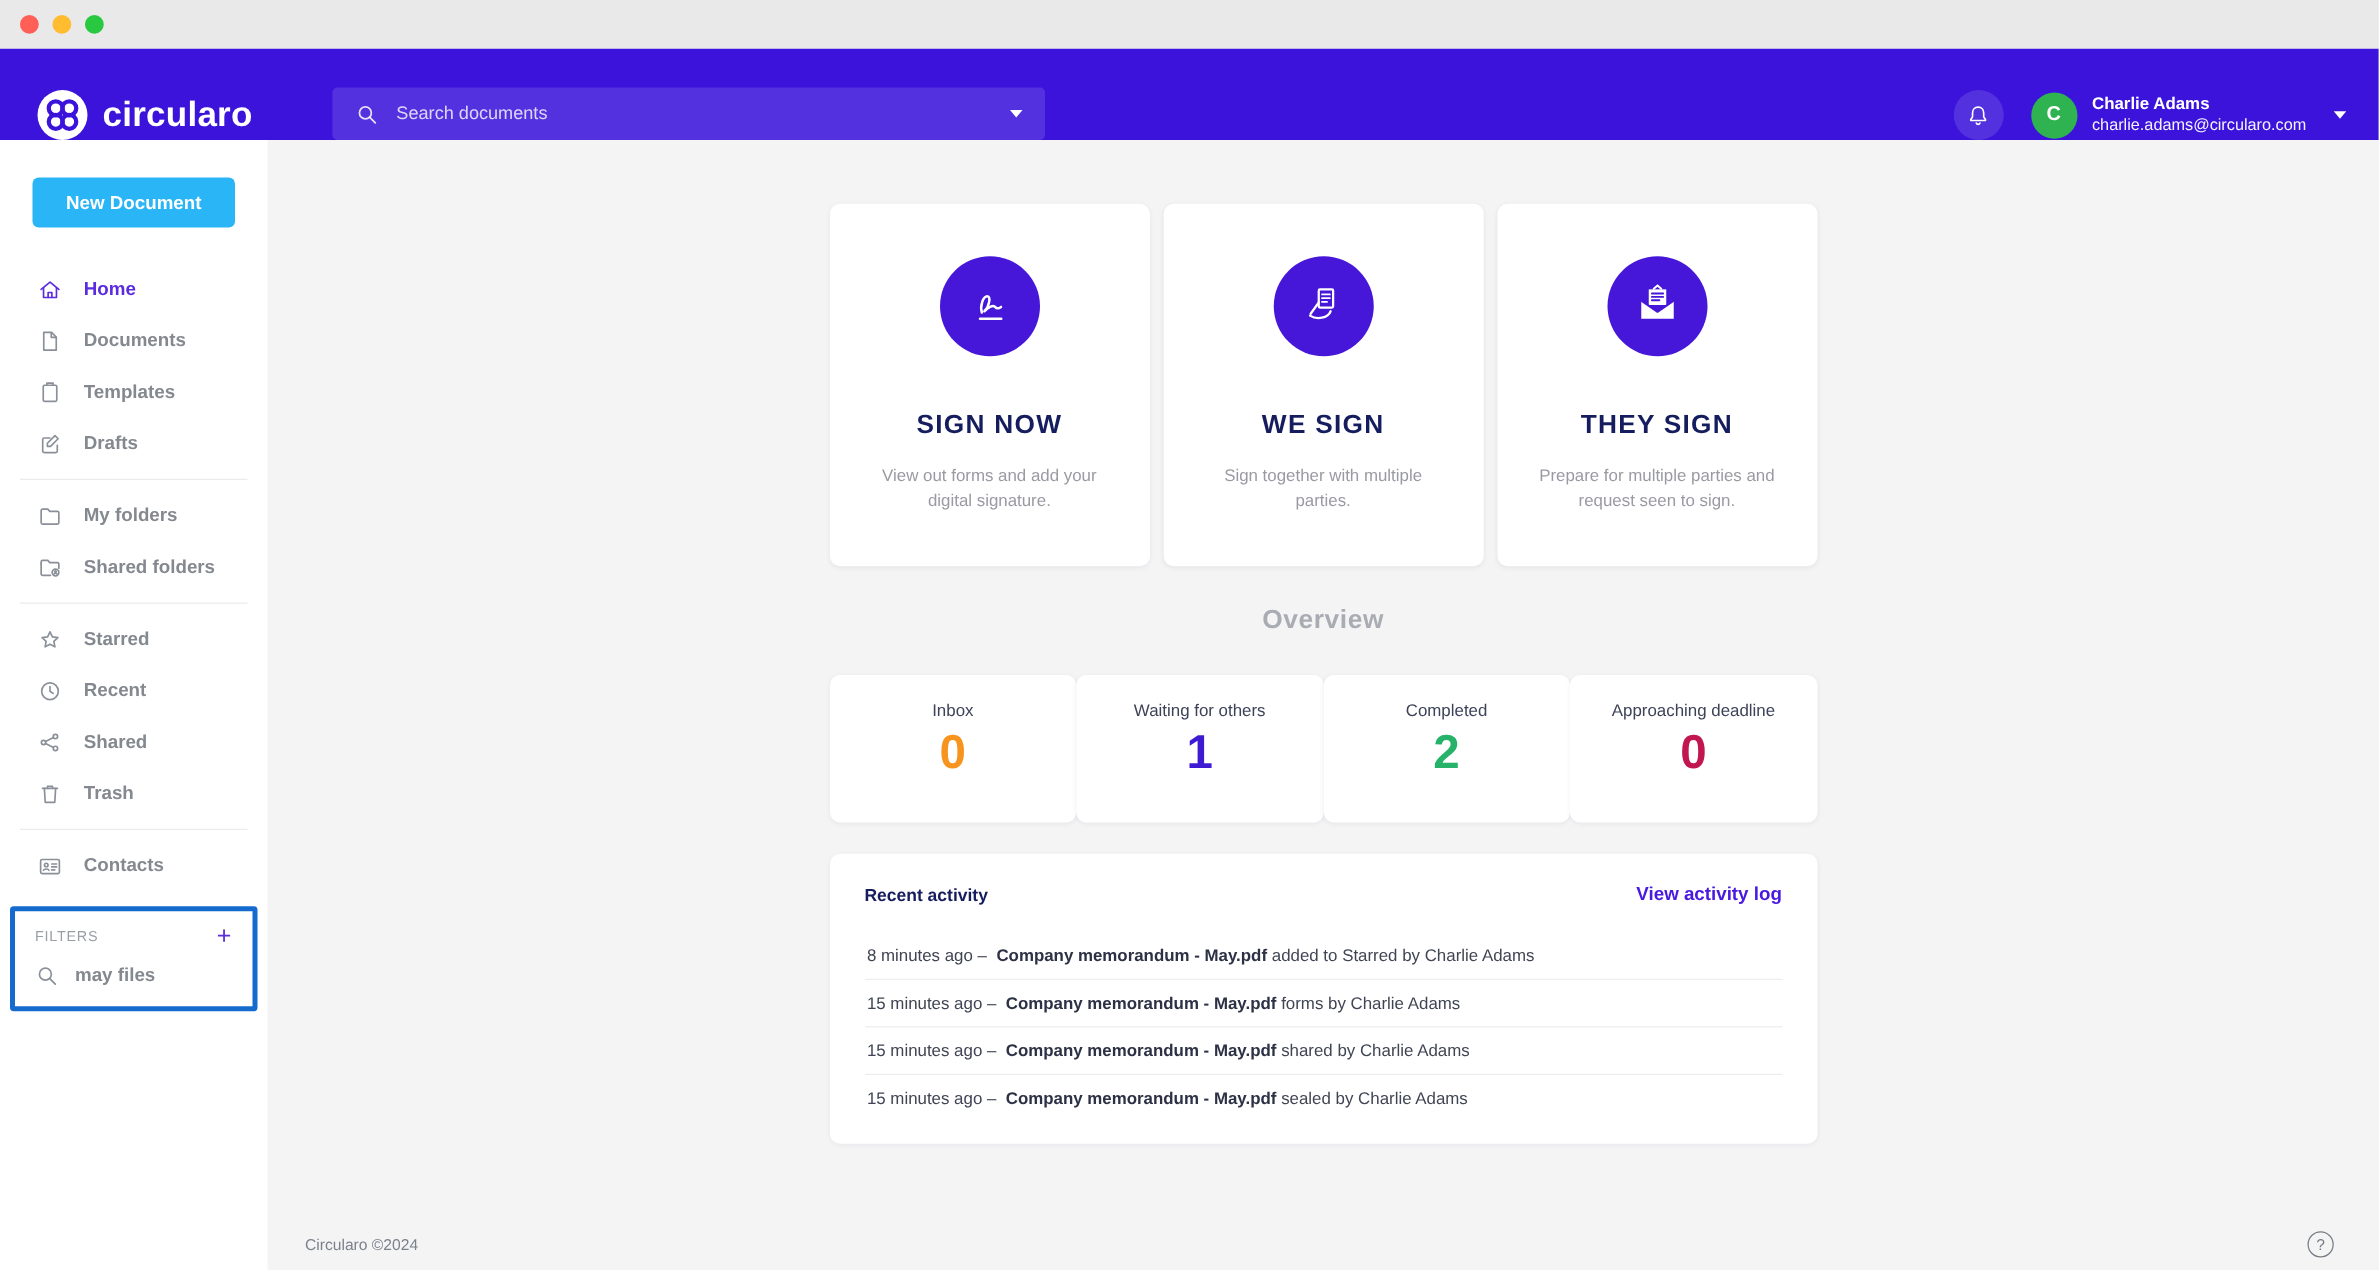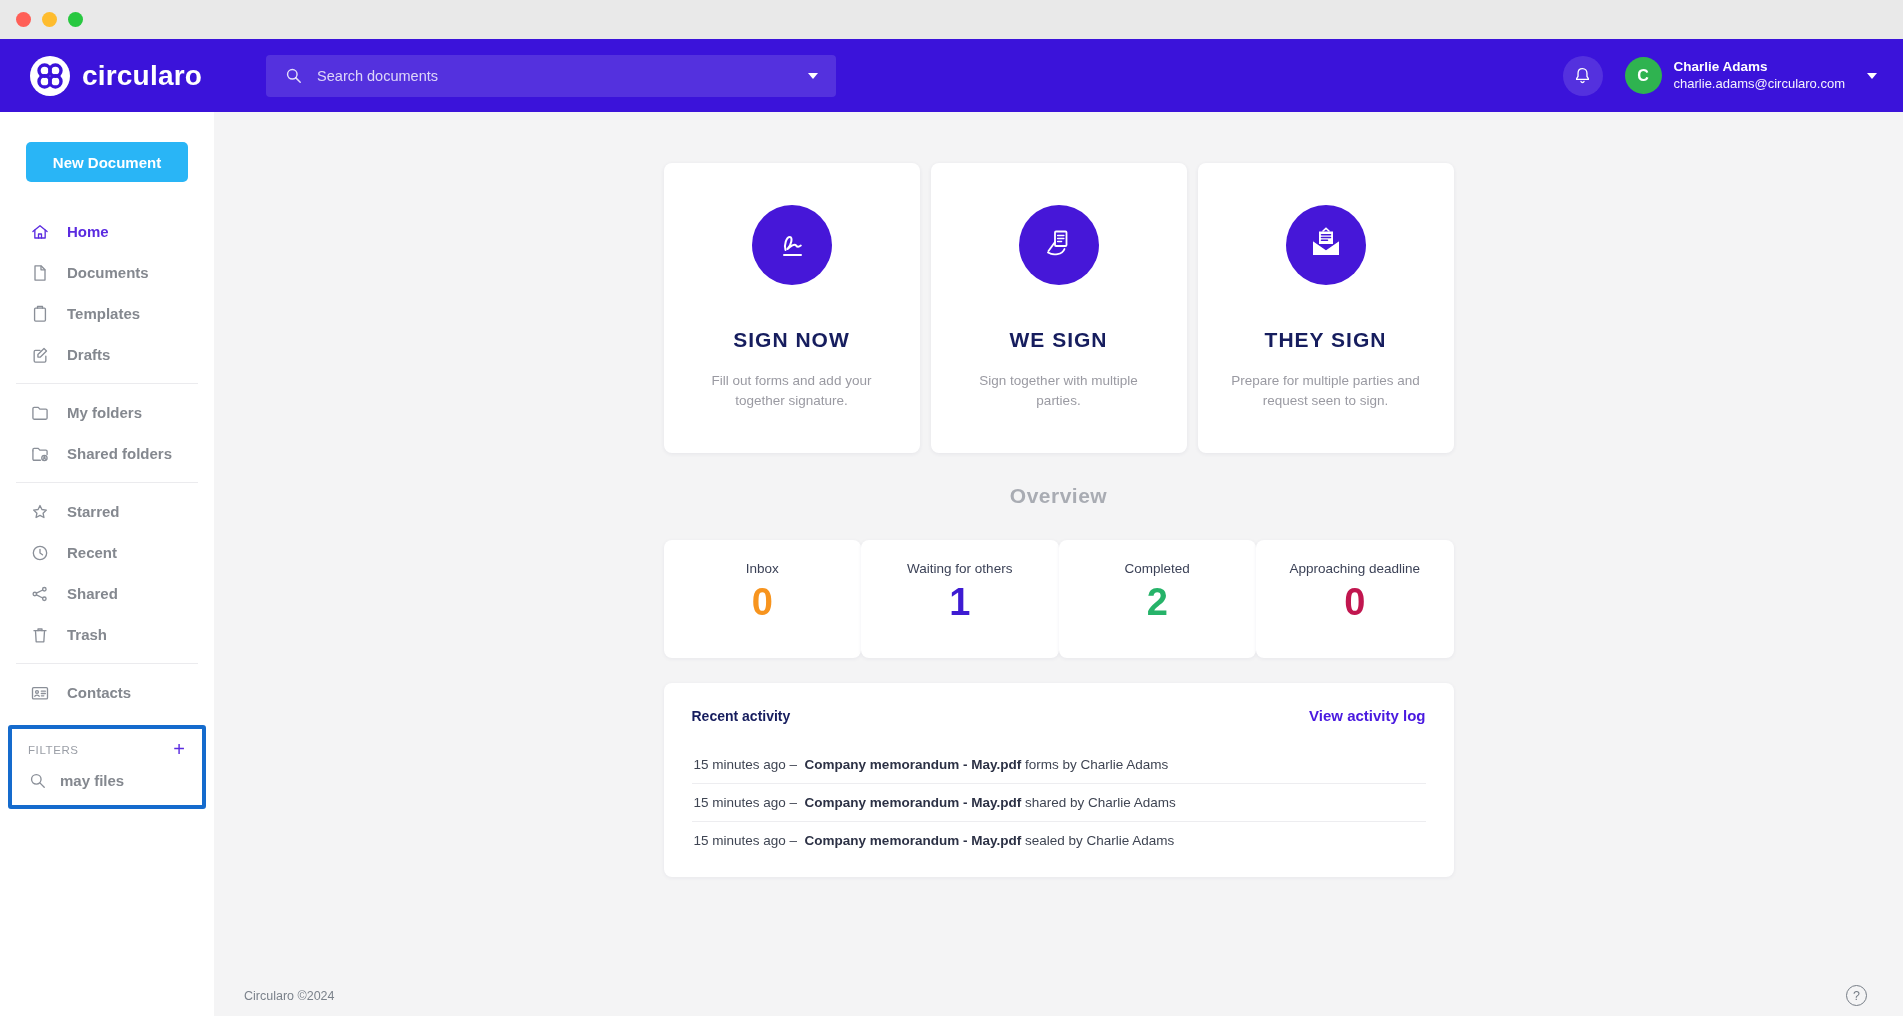--- a/index.html
+++ b/index.html
@@ -5,21 +5,21 @@
   * { margin:0; padding:0; box-sizing:border-box; }
   html,body { width:1903px; height:1016px; overflow:hidden;
     font-family:"Liberation Sans","DejaVu Sans",sans-serif; background:#f4f4f5; }
 
   
   .chrome { height:39px; background:#e9e9e9; display:flex; align-items:center; padding-left:16px; gap:11px; }
   .light { width:15px; height:15px; border-radius:50%; }
   .light.red{ background:#ff5f57; } .light.yellow{ background:#febc2e; } .light.green{ background:#28c840; }
 
   
-  .appbar { height:73px; background:#3b13da; display:flex; align-items:center; padding:0 26px 0 30px; position:relative; }
+  .appbar { height:73px; background:#3b13da; display:flex; align-items:flex-end; padding:0 26px 0 30px; position:relative; }
   .brand-wrap { display:flex; align-items:center; gap:12px; }
   .logo-circle { width:40px; height:40px; border-radius:50%; background:#fff; display:flex; align-items:center; justify-content:center; }
   .brand { color:#fff; font-size:28px; font-weight:700; letter-spacing:.2px; }
   .searchbox { margin-left:64px; width:570px; height:42px; background:rgba(255,255,255,.13); border-radius:4px;
     display:flex; align-items:center; padding:0 18px; gap:14px; }
   .searchbox input { flex:1; background:transparent; border:none; outline:none; color:#fff; font-size:14.5px;
     font-family:inherit; }
   .searchbox input::placeholder { color:rgba(255,255,255,.8); }
   .caret-down { width:0; height:0; border-left:5.5px solid transparent; border-right:5.5px solid transparent; border-top:6.5px solid #fff; }
   .appbar-right { margin-left:auto; display:flex; align-items:center; gap:22px; }
@@ -256,21 +256,21 @@
 
       <div class="action-cards">
         <div class="card">
           <div class="card-circle">
             <svg class="white-stroke" width="40" height="40" viewBox="0 0 40 40" stroke-width="2.1">
               <path d="M13.5 25c-1.6-5 .8-13 4.4-13 3 0 1.6 8-2.4 12 3-3 7.2-5.6 8.7-3.4 1 1.5 2.6 1.4 4.6-.1"></path>
               <path d="M12 30h17"></path>
             </svg>
           </div>
           <div class="card-title">SIGN NOW</div>
-          <div class="card-desc">Fill out forms and add your together signature.</div>
+          <div class="card-desc">View out forms and add your digital signature.</div>
         </div>
 
         <div class="card">
           <div class="card-circle">
             <svg width="40" height="40" viewBox="0 0 40 40">
               <rect x="16" y="6.5" width="11.5" height="14.5" rx="1" fill="none" stroke="#fff" stroke-width="1.8"></rect>
               <path d="M18.6 10.5h6.3M18.6 13.5h6.3M18.6 16.5h4" stroke="#fff" stroke-width="1.4" stroke-linecap="round"></path>
               <path d="M9.5 26l6.5-9" stroke="#fff" stroke-width="1.8" stroke-linecap="round"></path>
               <path d="M9 27.5c5.5 3.5 14.5 2 16.5-3.5" fill="none" stroke="#fff" stroke-width="1.8" stroke-linecap="round"></path>
             </svg>
@@ -315,20 +315,25 @@
         </div>
       </div>
 
       <div class="activity">
         <div class="activity-head">
           <span class="activity-title">Recent activity</span>
           <span class="activity-link">View activity log</span>
         </div>
         <div class="activity-rows">
           <div class="activity-row">
+            <span>8 minutes ago</span>&nbsp;<span>–</span>&nbsp;
+            <b>Company memorandum - May.pdf</b>
+            <span>added to Starred by Charlie Adams</span>
+          </div>
+          <div class="activity-row">
             <span>15 minutes ago</span>&nbsp;<span>–</span>&nbsp;
             <b>Company memorandum - May.pdf</b>
             <span>forms by Charlie Adams</span>
           </div>
           <div class="activity-row">
             <span>15 minutes ago</span>&nbsp;<span>–</span>&nbsp;
             <b>Company memorandum - May.pdf</b>
             <span>shared by Charlie Adams</span>
           </div>
           <div class="activity-row">

